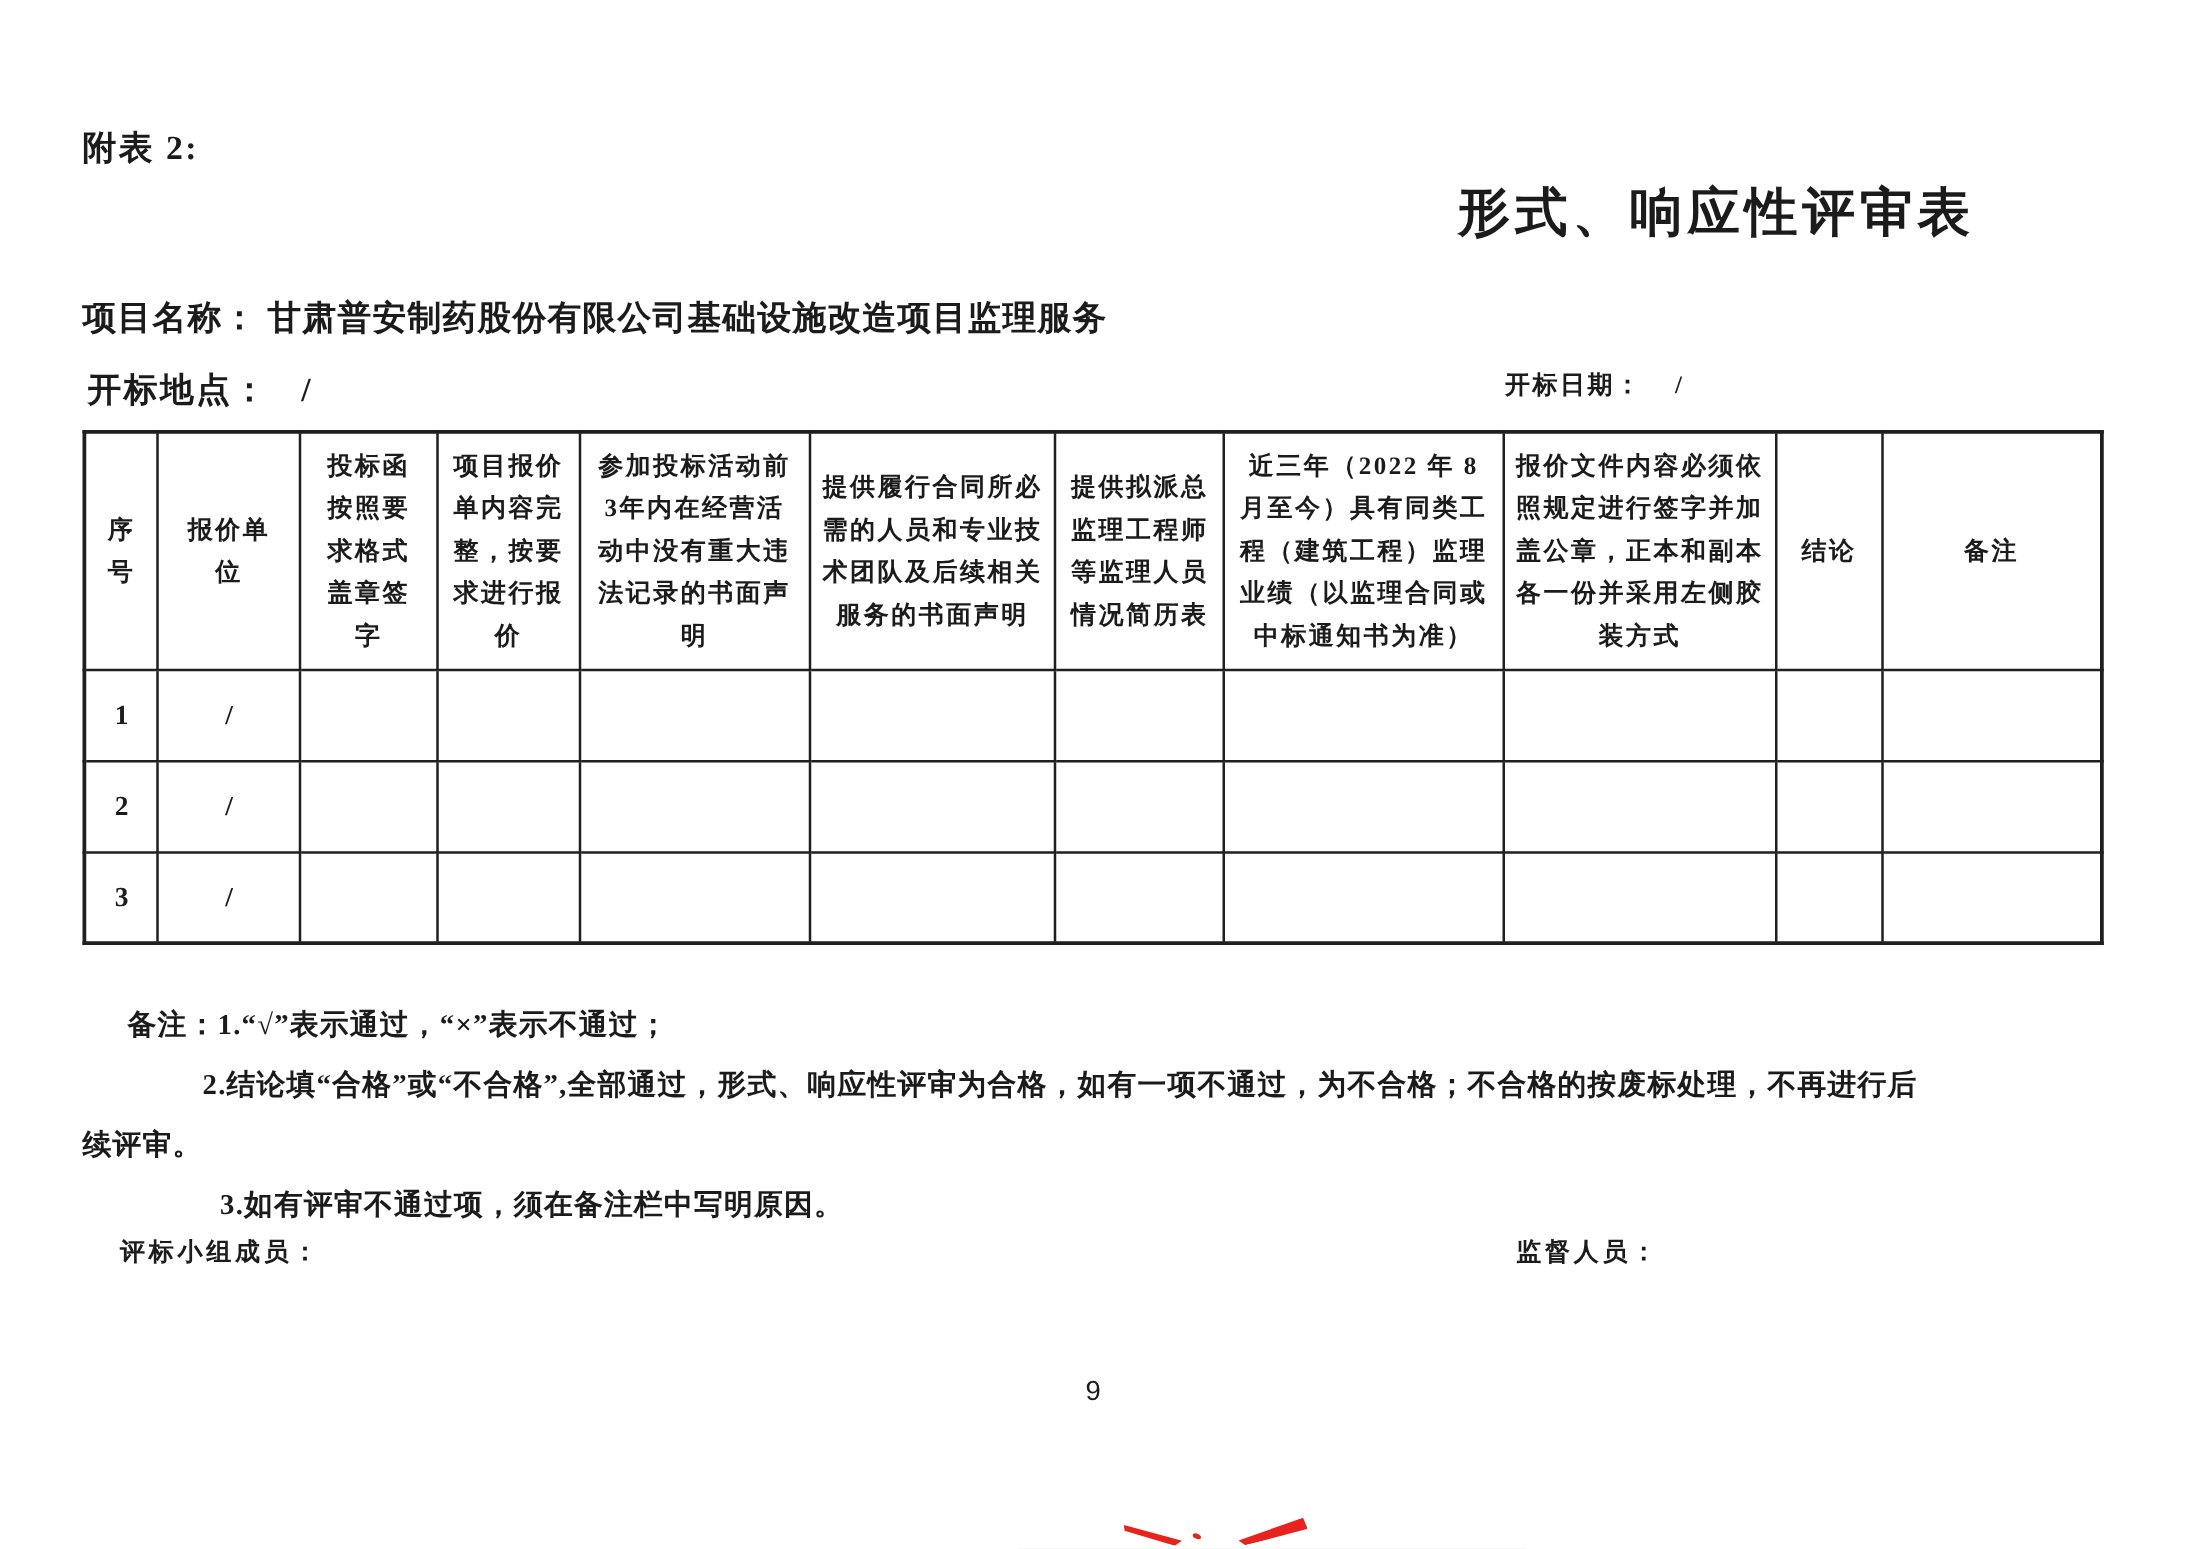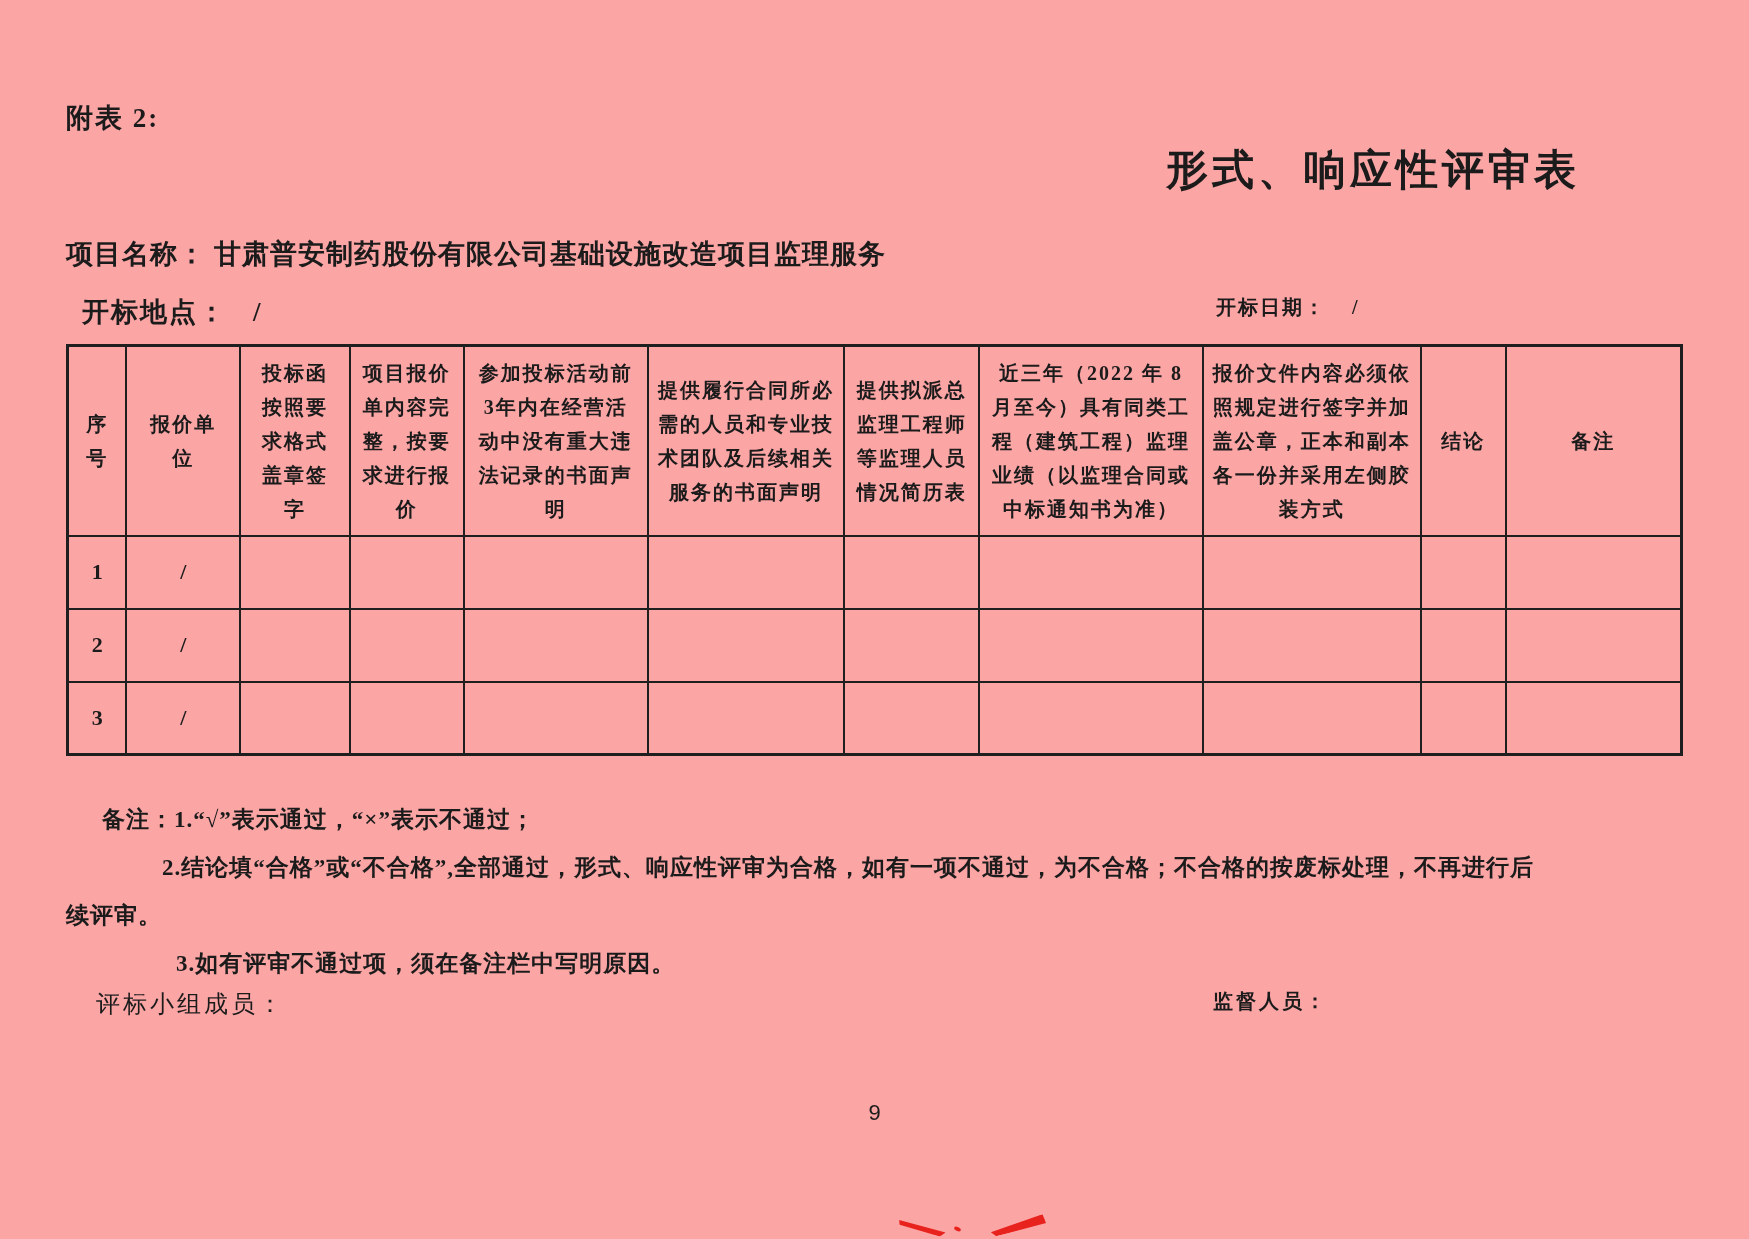--- a/index.html
+++ b/index.html
@@ -1,38 +1,38 @@
 <!DOCTYPE html>
 <html lang="zh"><head>
 <meta charset="utf-8">
 <style>
   html,body{margin:0;padding:0;background:#e9e9e9;}
   .page{
     position:relative;
     width:1749px;height:1239px;
-    background:#fca5a5;
+    background:#ffffff;
     margin:0 auto;
     overflow:hidden;
     font-family:"Liberation Serif","DejaVu Serif",serif;
     color:#1b1b1b;
   }
   .attachment-label{
     position:absolute;left:66px;top:100px;
     font-size:27px;font-weight:700;letter-spacing:2px;
   }
   .page-title{
     position:absolute;left:0;top:142px;width:1580px;
     text-align:right;font-size:42px;font-weight:700;letter-spacing:4px;
   }
   .project-line{
     position:absolute;left:66px;top:236px;
     font-size:27px;font-weight:700;letter-spacing:1px;
   }
   .project-line .value{margin-left:8px;}
-  .meta-line{position:absolute;left:16px;top:294px;width:1386px;height:36px;text-decoration:underline;}
+  .meta-line{position:absolute;left:4px;top:294px;width:1386px;height:36px;text-decoration:underline;}
   .bid-place{position:absolute;left:66px;font-size:27px;font-weight:700;letter-spacing:2px;}
   .bid-date{position:absolute;left:1200px;font-size:20px;font-weight:700;letter-spacing:2px;}
   .meta-line .value{margin-left:26px;font-weight:700;}
 
   table.review-table{
     position:absolute;left:66px;top:344px;width:1617px;
     border-collapse:collapse;table-layout:fixed;
   }
   table.review-table th,
   table.review-table td{
@@ -58,21 +58,21 @@
   .notes-block{
     position:absolute;left:66px;top:796px;width:1630px;
     font-size:23px;font-weight:700;line-height:48px;letter-spacing:1px;
   }
   .note-line:nth-child(1){padding-left:36px;}
   .note-line:nth-child(2){padding-left:96px;}
   .note-line:nth-child(3){padding-left:0;}
   .note-line:nth-child(4){padding-left:110px;}
 
   .footer-line{position:absolute;left:0;top:988px;width:1749px;height:40px;}
-  .evaluation-team-label{position:absolute;left:96px;font-size:24px;font-weight:400;letter-spacing:3px;}
+  .evaluation-team-label{position:absolute;left:96px;font-size:20px;font-weight:700;letter-spacing:3px;}
   .supervisor-label{position:absolute;left:1213px;font-size:20px;font-weight:700;letter-spacing:3px;}
 
   .page-number{
     position:absolute;left:0;top:1100px;width:1749px;
     text-align:center;font-size:22px;font-weight:400;
     font-family:"Liberation Sans","DejaVu Sans",sans-serif;
   }
 
   .stamp-mark{position:absolute;background:#e8231d;}
   .stamp-mark.left{

